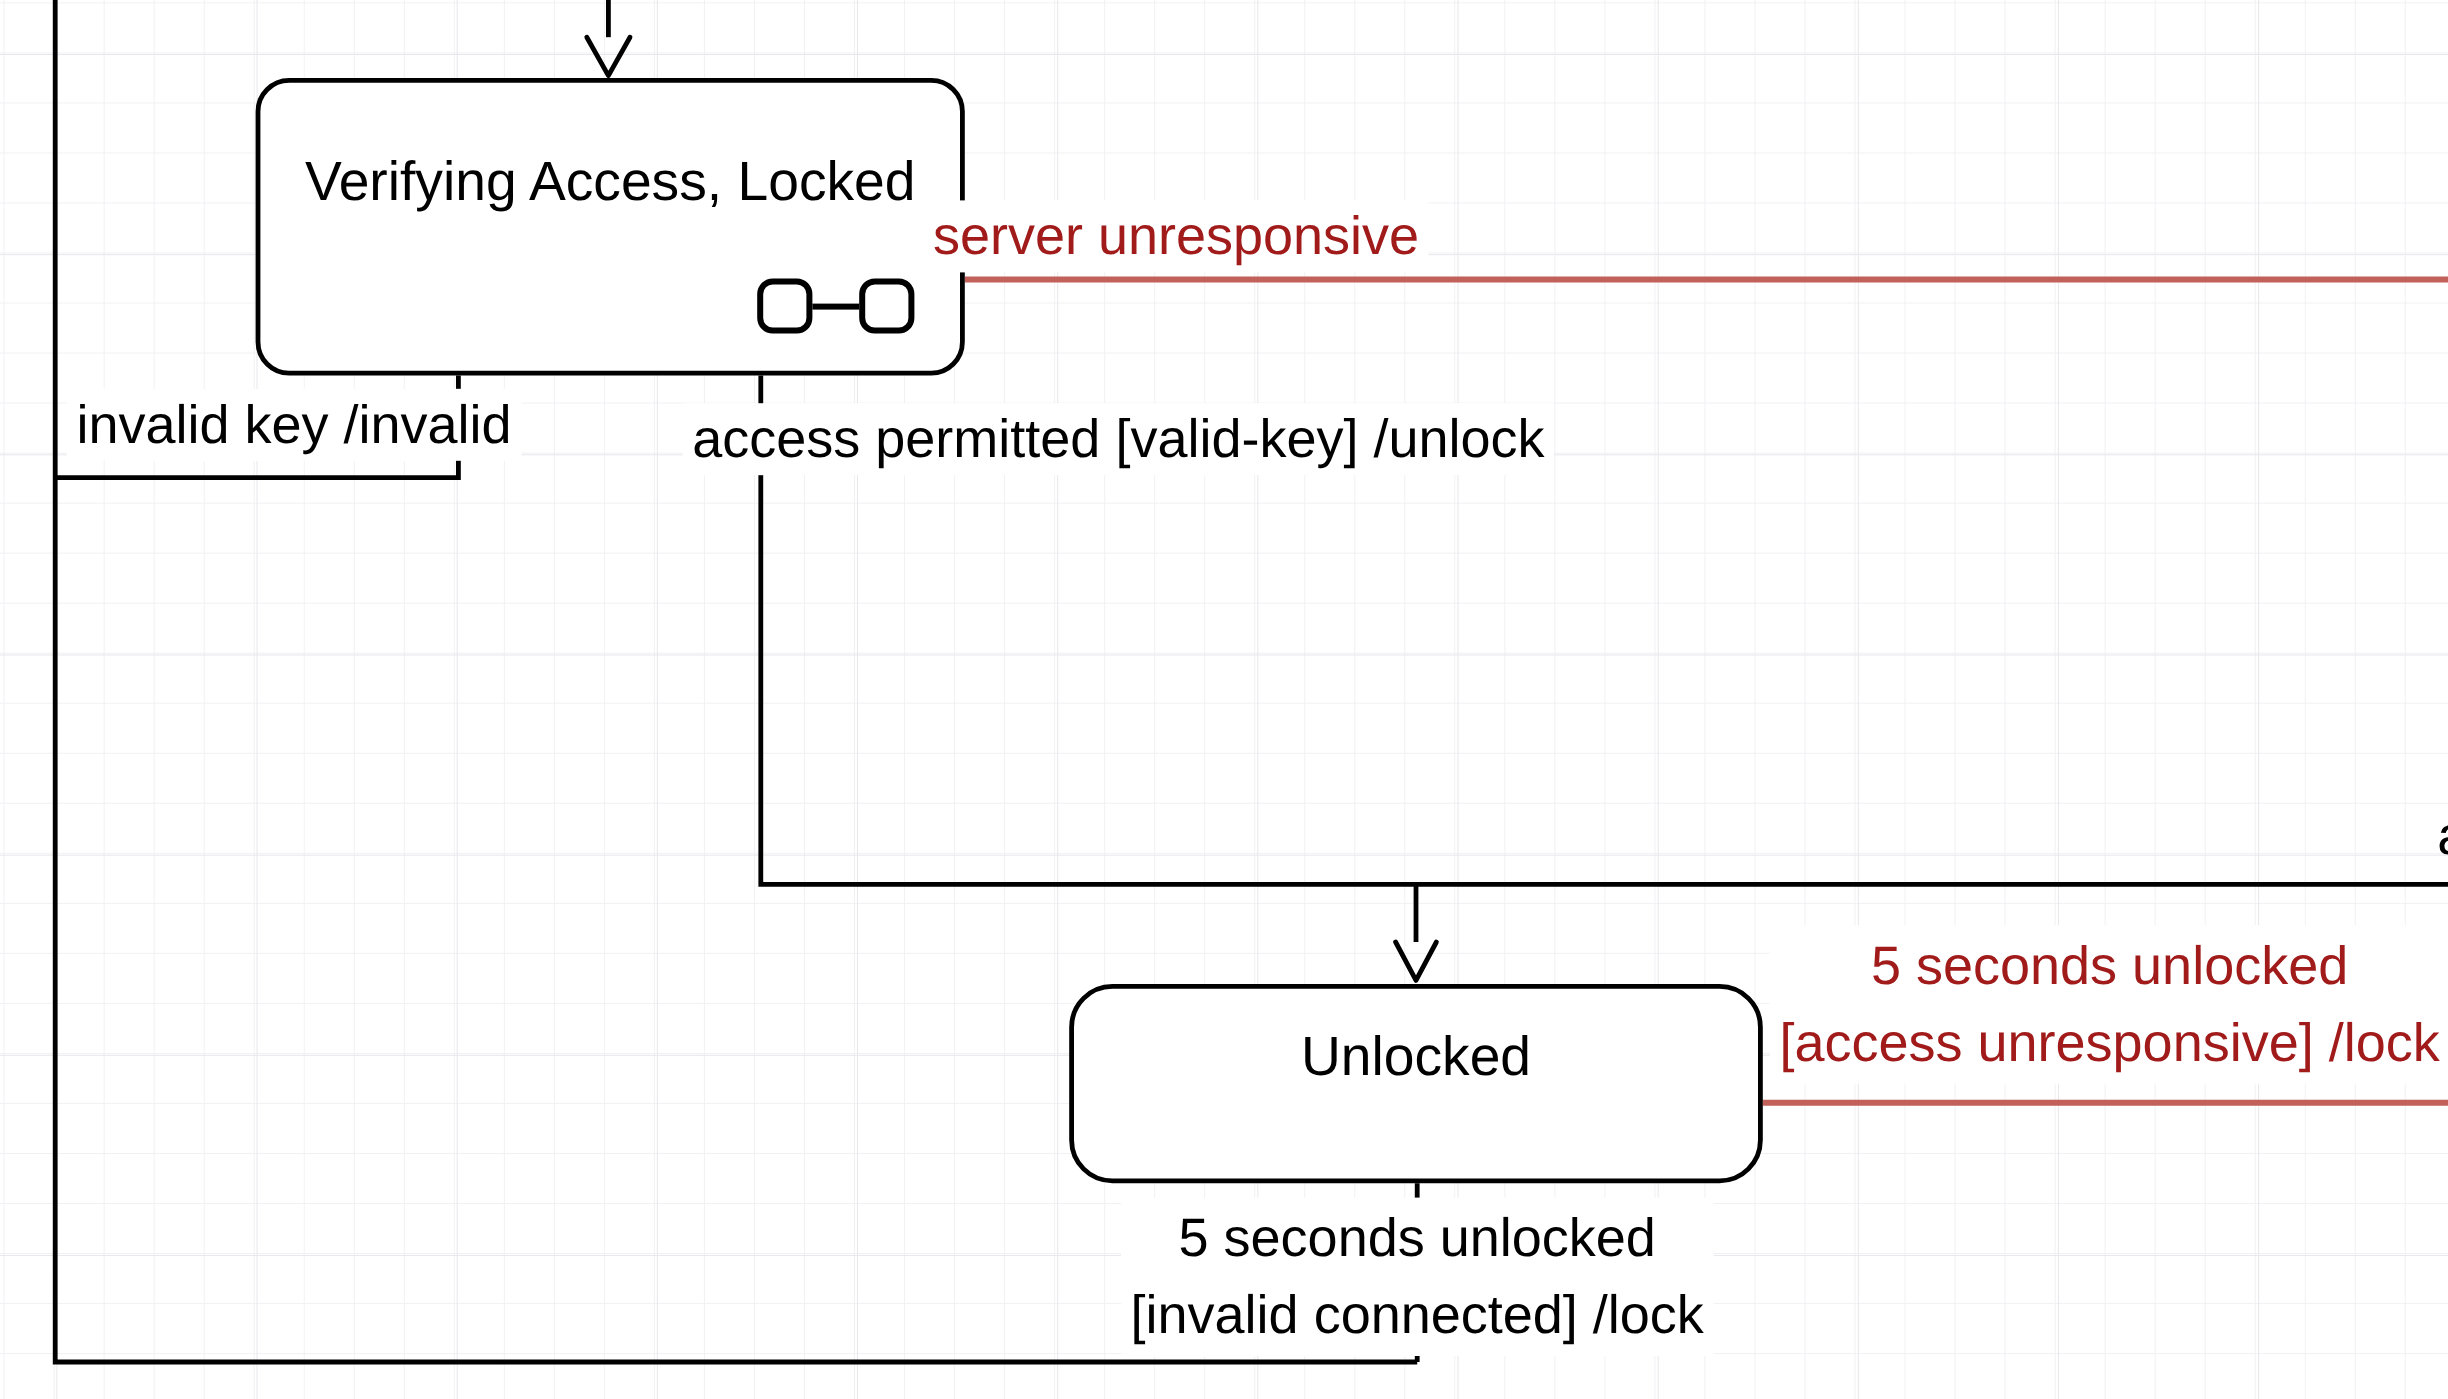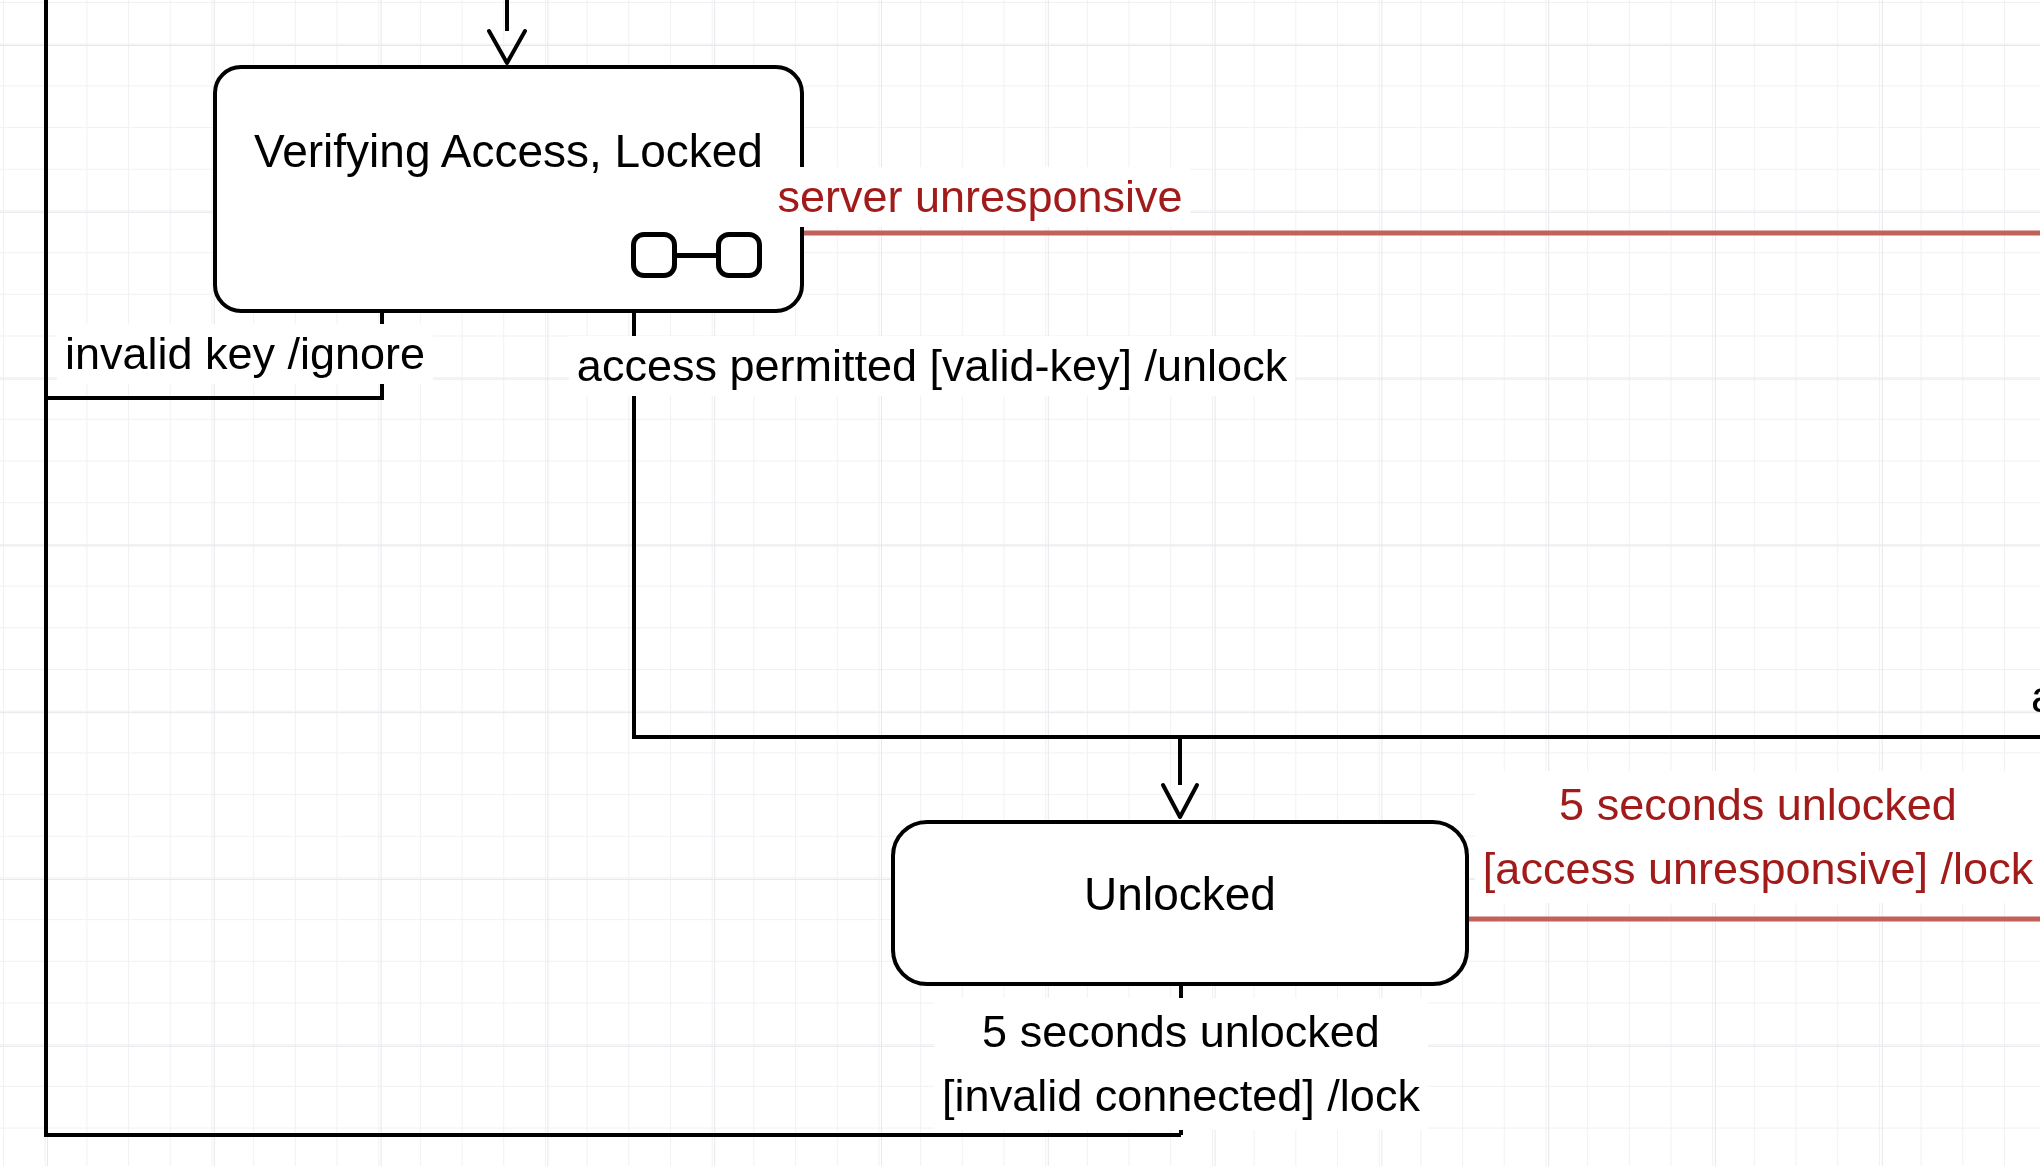--- a/index.html
+++ b/index.html
@@ -28,21 +28,21 @@
   .state .title{
     text-align:center;
     font-size:46px;
     color:#000;
     line-height:52px;
     white-space:nowrap;
   }
   #state-verifying{left:213px;top:65px;width:591px;height:248px;border-radius:28px;}
   #state-verifying .title{margin-top:56px;}
   #state-unlocked{left:891px;top:820px;width:578px;height:166px;border-radius:36px;}
-  #state-unlocked .title{margin-top:44px;}
+  #state-unlocked .title{margin-top:30px;}
   .submachine-icon{
     position:absolute;right:38px;bottom:31px;
     display:flex;align-items:center;
   }
   .submachine-icon .sq{
     width:46px;height:46px;box-sizing:border-box;
     border:5px solid #000;border-radius:13px;background:#fff;
   }
   .submachine-icon .bar{width:39px;height:5px;background:#000;}
   .edge-label{
@@ -102,21 +102,21 @@
       <span class="sq"></span>
     </div>
   </div>
 
   <div class="state" id="state-unlocked">
     <div class="title">Unlocked</div>
   </div>
 
   <div class="edge-label red" style="left:980px;top:197px;">server unresponsive</div>
 
-  <div class="edge-label" style="left:245px;top:354px;">invalid key /ignore</div>
+  <div class="edge-label" style="left:245px;top:354px;">invalid key /invalid</div>
 
   <div class="edge-label" style="left:932px;top:366px;">access permitted [valid-key] /unlock</div>
 
   <div class="edge-label red two-line" style="left:1758px;top:837px;">
     <div>5 seconds unlocked</div>
     <div>[access unresponsive] /lock</div>
   </div>
 
   <div class="edge-label two-line" style="left:1181px;top:1064px;">
     <div>5 seconds unlocked</div>

